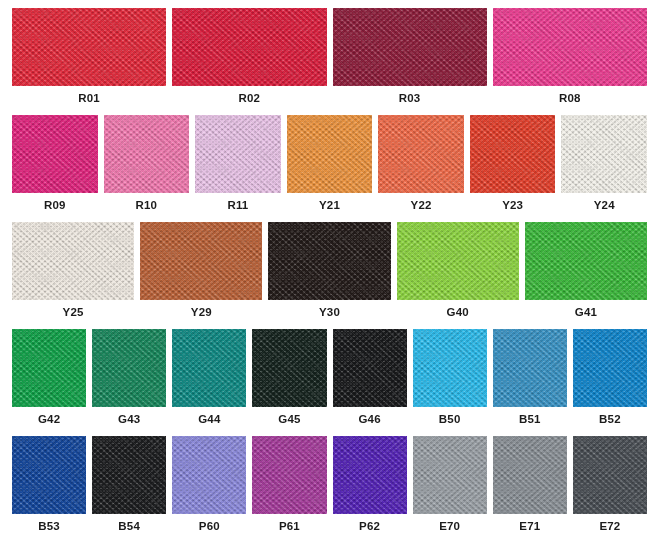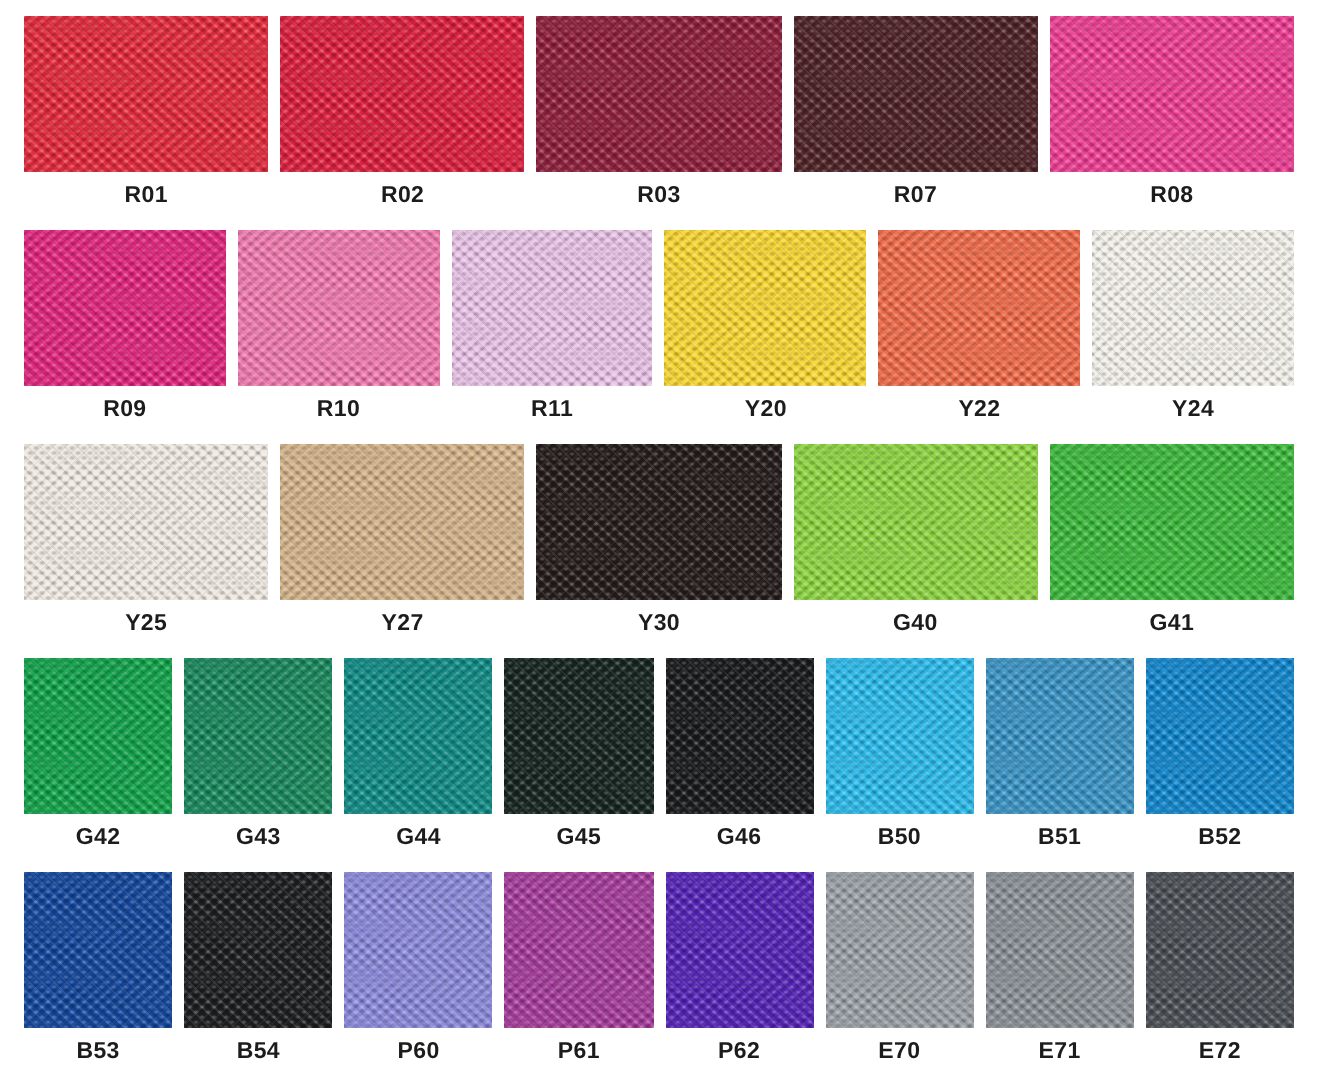--- a/index.html
+++ b/index.html
@@ -105,62 +105,62 @@
       </div>
       <div class="swatch-cell">
         <div class="swatch-chip" style="background-color: rgb(219, 31, 62);"></div>
         <div class="swatch-label">R02</div>
       </div>
       <div class="swatch-cell">
         <div class="swatch-chip" style="background-color: rgb(142, 31, 60);"></div>
         <div class="swatch-label">R03</div>
       </div>
       <div class="swatch-cell">
-        <div class="swatch-chip" style="background-color: rgb(78, 35, 39);"></div>
-        <div class="swatch-label">R07</div>
-      </div>
-      <div class="swatch-cell">
         <div class="swatch-chip" style="background-color: rgb(236, 62, 146);"></div>
         <div class="swatch-label">R08</div>
       </div>
     </div>
     <div class="swatch-row">
       <div class="swatch-cell">
         <div class="swatch-chip" style="background-color: rgb(224, 38, 126);"></div>
         <div class="swatch-label">R09</div>
       </div>
       <div class="swatch-cell">
         <div class="swatch-chip" style="background-color: rgb(240, 122, 175);"></div>
         <div class="swatch-label">R10</div>
       </div>
       <div class="swatch-cell">
         <div class="swatch-chip" style="background-color: rgb(232, 195, 230);"></div>
         <div class="swatch-label">R11</div>
       </div>
       <div class="swatch-cell">
-        <div class="swatch-chip" style="background-color: rgb(248, 214, 52);"></div>
-        <div class="swatch-label">Y20</div>
+        <div class="swatch-chip" style="background-color: rgb(236, 148, 64);"></div>
+        <div class="swatch-label">Y21</div>
       </div>
       <div class="swatch-cell">
         <div class="swatch-chip" style="background-color: rgb(239, 107, 74);"></div>
         <div class="swatch-label">Y22</div>
       </div>
       <div class="swatch-cell">
+        <div class="swatch-chip" style="background-color: rgb(226, 64, 44);"></div>
+        <div class="swatch-label">Y23</div>
+      </div>
+      <div class="swatch-cell">
         <div class="swatch-chip" style="background-color: rgb(242, 240, 233);"></div>
         <div class="swatch-label">Y24</div>
       </div>
     </div>
     <div class="swatch-row">
       <div class="swatch-cell">
         <div class="swatch-chip" style="background-color: rgb(239, 233, 225);"></div>
         <div class="swatch-label">Y25</div>
       </div>
       <div class="swatch-cell">
-        <div class="swatch-chip" style="background-color: rgb(211, 179, 138);"></div>
-        <div class="swatch-label">Y27</div>
+        <div class="swatch-chip" style="background-color: rgb(186, 98, 57);"></div>
+        <div class="swatch-label">Y29</div>
       </div>
       <div class="swatch-cell">
         <div class="swatch-chip" style="background-color: rgb(36, 28, 26);"></div>
         <div class="swatch-label">Y30</div>
       </div>
       <div class="swatch-cell">
         <div class="swatch-chip" style="background-color: rgb(141, 212, 66);"></div>
         <div class="swatch-label">G40</div>
       </div>
       <div class="swatch-cell">

